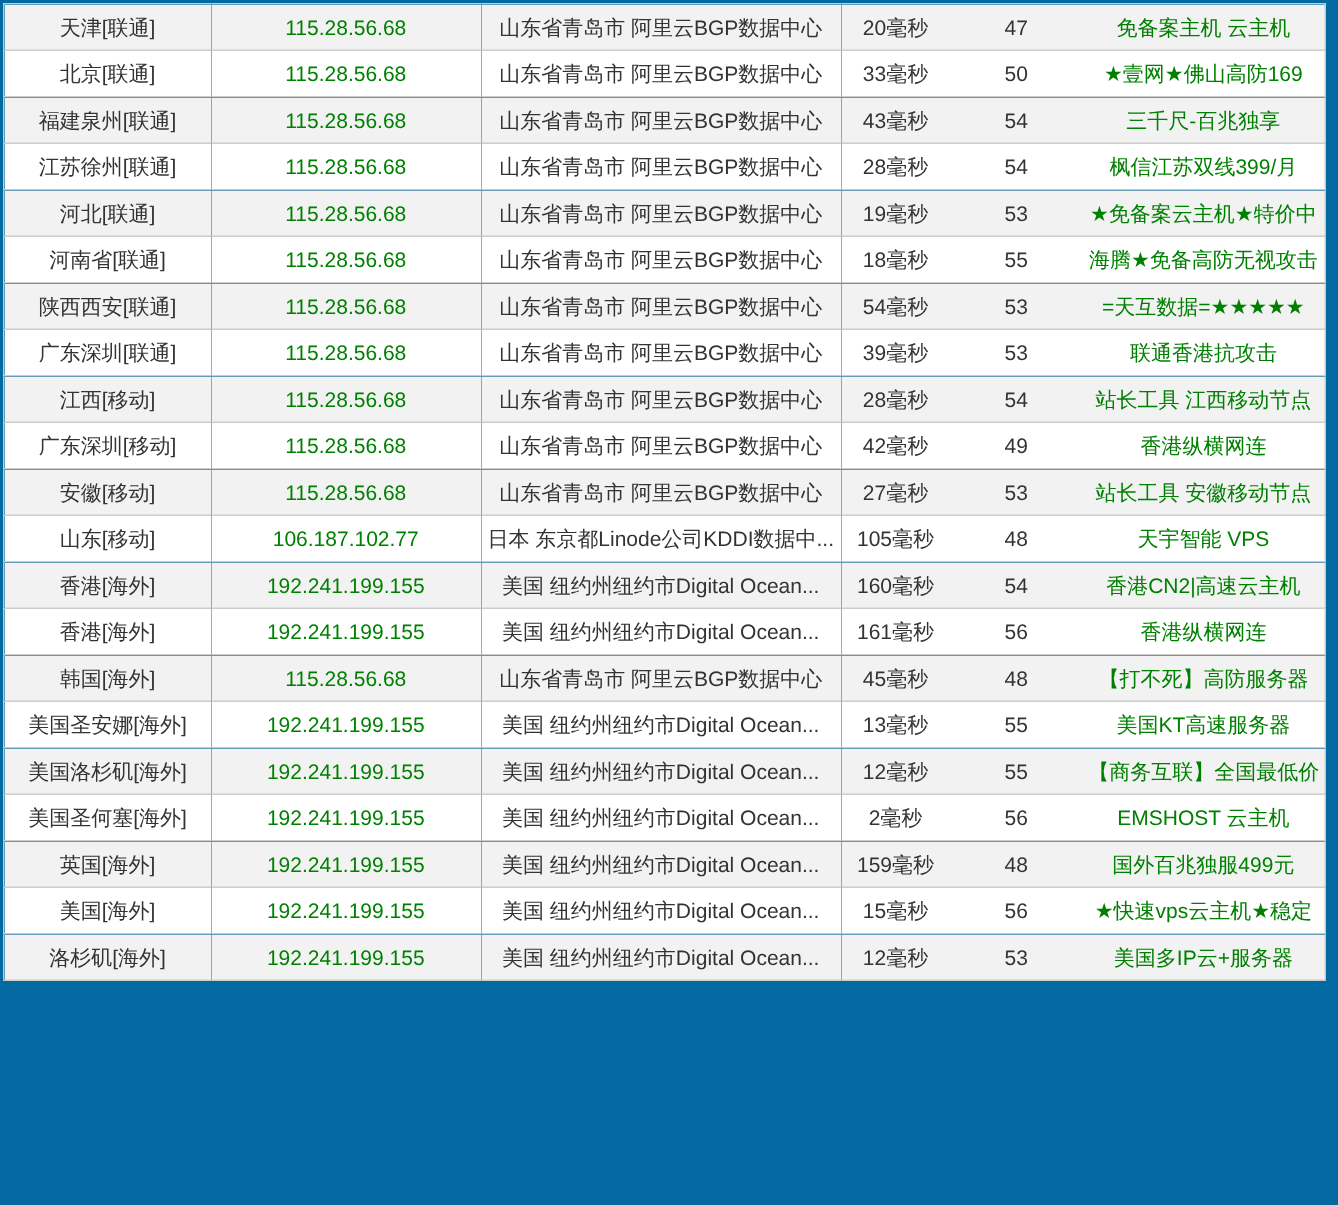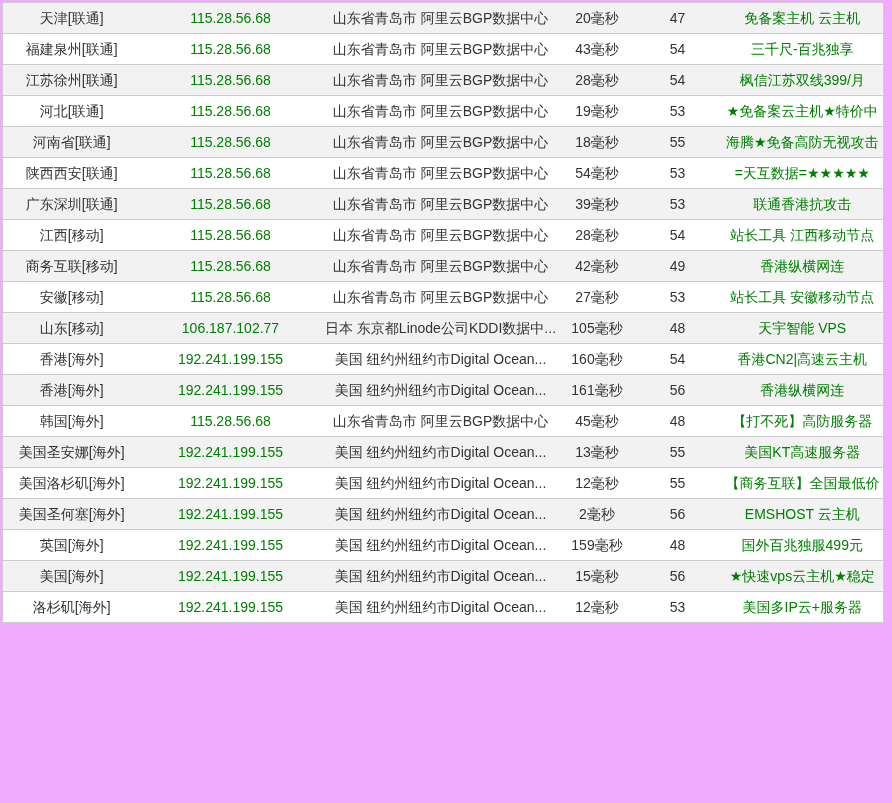--- a/index.html
+++ b/index.html
@@ -13,21 +13,21 @@
   html, body {
     margin: 0;
     padding: 0;
     background: #ffffff;
     font-family: "Liberation Sans", "DejaVu Sans", sans-serif;
   }
   .page {
     width: 892px;
     height: 803px;
     overflow: hidden;
-    background: #f0abfc;
+    background: #0369a1;
   }
   table.ping-table {
     border-collapse: collapse;
     table-layout: fixed;
     width: 881px;
     margin: 2px 0 0 2px;
     border: 1px solid var(--border);
   }
   table.ping-table td {
     border-bottom: 1px solid var(--border);
@@ -65,20 +65,28 @@
     <tbody>
         <tr>
           <td class="loc">天津[联通]</td>
           <td class="ip"><a href="#" class="green-link">115.28.56.68</a></td>
           <td class="iploc">山东省青岛市 阿里云BGP数据中心</td>
           <td class="time">20毫秒</td>
           <td class="ttl">47</td>
           <td class="sponsor"><a href="#" class="green-link">免备案主机 云主机</a></td>
         </tr>
         <tr>
+          <td class="loc">北京[联通]</td>
+          <td class="ip"><a href="#" class="green-link">115.28.56.68</a></td>
+          <td class="iploc">山东省青岛市 阿里云BGP数据中心</td>
+          <td class="time">33毫秒</td>
+          <td class="ttl">50</td>
+          <td class="sponsor"><a href="#" class="green-link">★壹网★佛山高防169</a></td>
+        </tr>
+        <tr>
           <td class="loc">福建泉州[联通]</td>
           <td class="ip"><a href="#" class="green-link">115.28.56.68</a></td>
           <td class="iploc">山东省青岛市 阿里云BGP数据中心</td>
           <td class="time">43毫秒</td>
           <td class="ttl">54</td>
           <td class="sponsor"><a href="#" class="green-link">三千尺-百兆独享</a></td>
         </tr>
         <tr>
           <td class="loc">江苏徐州[联通]</td>
           <td class="ip"><a href="#" class="green-link">115.28.56.68</a></td>
@@ -121,21 +129,21 @@
         </tr>
         <tr>
           <td class="loc">江西[移动]</td>
           <td class="ip"><a href="#" class="green-link">115.28.56.68</a></td>
           <td class="iploc">山东省青岛市 阿里云BGP数据中心</td>
           <td class="time">28毫秒</td>
           <td class="ttl">54</td>
           <td class="sponsor"><a href="#" class="green-link">站长工具 江西移动节点</a></td>
         </tr>
         <tr>
-          <td class="loc">商务互联[移动]</td>
+          <td class="loc">广东深圳[移动]</td>
           <td class="ip"><a href="#" class="green-link">115.28.56.68</a></td>
           <td class="iploc">山东省青岛市 阿里云BGP数据中心</td>
           <td class="time">42毫秒</td>
           <td class="ttl">49</td>
           <td class="sponsor"><a href="#" class="green-link">香港纵横网连</a></td>
         </tr>
         <tr>
           <td class="loc">安徽[移动]</td>
           <td class="ip"><a href="#" class="green-link">115.28.56.68</a></td>
           <td class="iploc">山东省青岛市 阿里云BGP数据中心</td>

